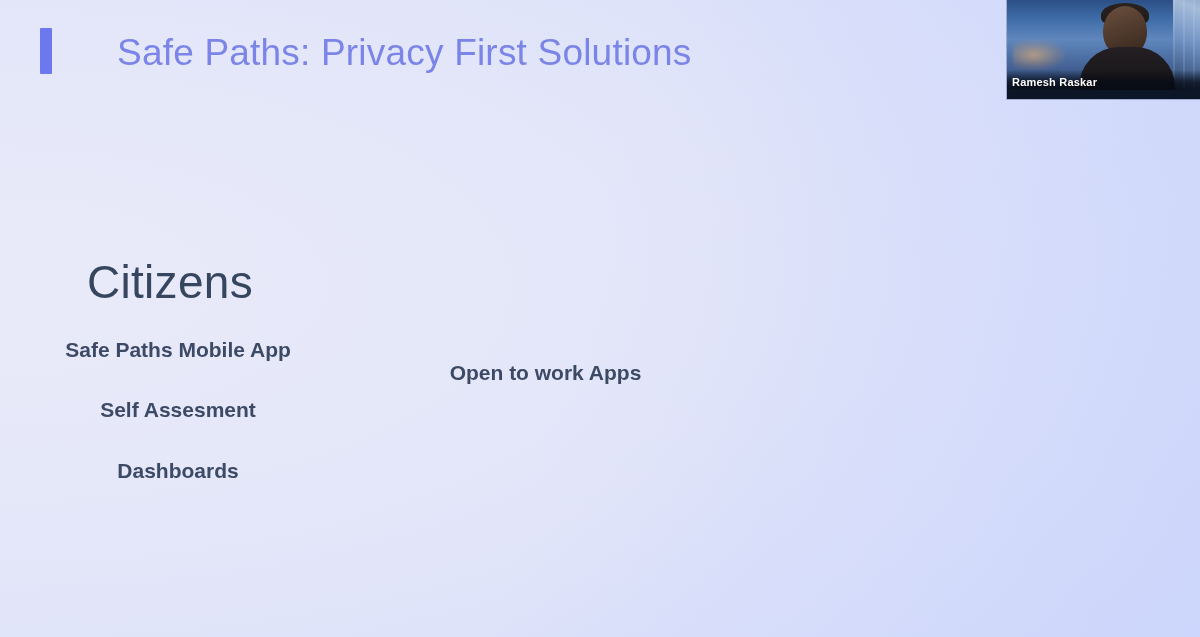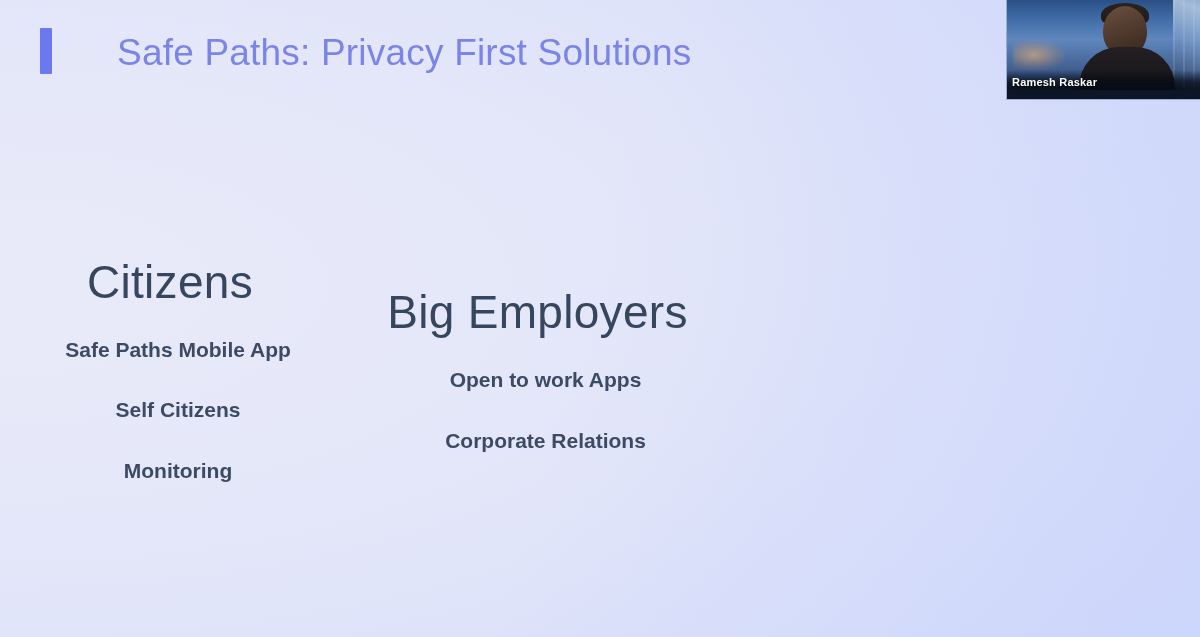--- a/index.html
+++ b/index.html
@@ -215,31 +215,29 @@
     <div class="accent-bar"></div>
     <div class="slide-title">Safe Paths: Privacy First Solutions</div>
   </div>
 
   <div class="columns">
 
     <div class="column col-citizens">
       <div class="col-heading">Citizens</div>
       <ul class="col-items">
         <li>Safe Paths Mobile App</li>
-        <li>Self Citizens</li>
-        <li>Monitoring</li>
+        <li>Self Assesment</li>
+        <li>Dashboards</li>
       </ul>
     </div>
 
 
     <div class="column col-bigemployers">
-      <div class="col-heading">Big Employers</div>
       <ul class="col-items">
         <li>Open to work Apps</li>
-        <li>Corporate Relations</li>
       </ul>
     </div>
 
   </div>
 
   <div class="video-tile">
     <div class="video-bg"></div>
     <div class="facade"></div>
     <div class="facade-warm"></div>
     <div class="facade-right"></div>

